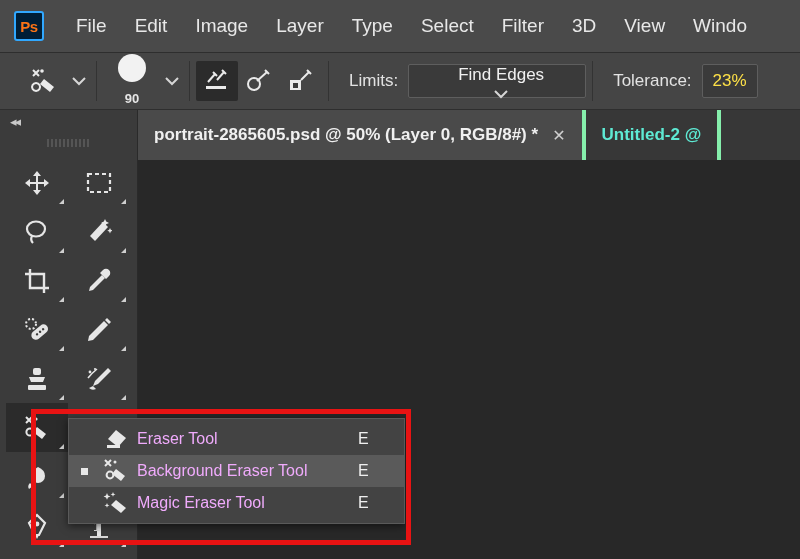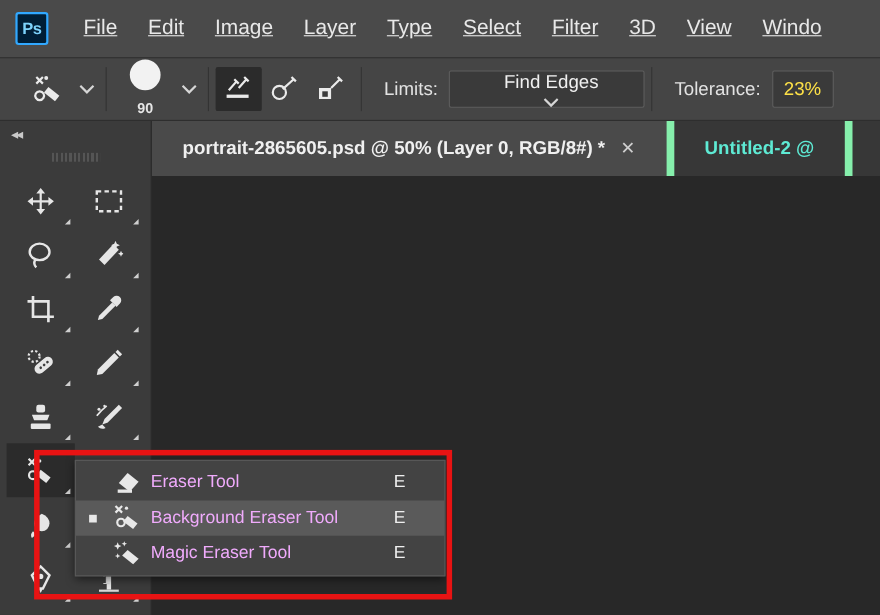--- a/index.html
+++ b/index.html
@@ -16,27 +16,27 @@
     position:absolute; left:0; top:0; width:800px; height:53px;
     background:#4a4a4a;
     display:flex; align-items:center;
     border-bottom:1px solid #2e2e2e;
   }
   .ps-logo{
     width:30px; height:30px; margin-left:14px; margin-right:18px;
     background:#001e36; border:2px solid #31a8ff;
     border-radius:3px;
     display:flex; align-items:center; justify-content:center;
-    color:#7dd3fc; font-size:15px; font-weight:bold;
+    color:#f97316; font-size:15px; font-weight:bold;
     letter-spacing:-0.5px;
     flex:none;
   }
   .menu-item{
     color:#e8e8e8; font-size:19px; padding:4px 14px;
-    white-space:nowrap; cursor:default;text-decoration:underline;
+    white-space:nowrap; cursor:default;
   }
 
   
   .optionsbar{
     position:absolute; left:0; top:53px; width:800px; height:57px;
     background:#454545;
     display:flex; align-items:center;
     border-bottom:1px solid #2e2e2e;
   }
   .ob-sep{
@@ -124,22 +124,22 @@
 
   
   .doc-area{
     position:absolute; left:138px; top:110px; right:0; bottom:0;
     background:#282828;
   }
   .tabstrip{
     height:50px; background:#373737; display:flex; align-items:stretch;
   }
   .tab{
-    display:flex; align-items:center; padding:0 28px; gap:14px;
-    border-right:7px solid #86efac;
+    display:flex; align-items:center; padding:0 16px; gap:14px;
+    border-right:4px solid #86efac;
     max-width:520px;
   }
   .tab.active{ background:#4a4a4a; }
   .tab .title{ color:#f0f0f0; font-size:17px; font-weight:bold; white-space:nowrap; }
   .tab.inactive .title{ color:#5eead4; }
   .tab .close{ color:#cfcfcf; font-size:16px; cursor:pointer; }
   .canvas{ position:absolute; left:0; top:50px; right:0; bottom:0; background:#282828; }
 
   
   .flyout{

